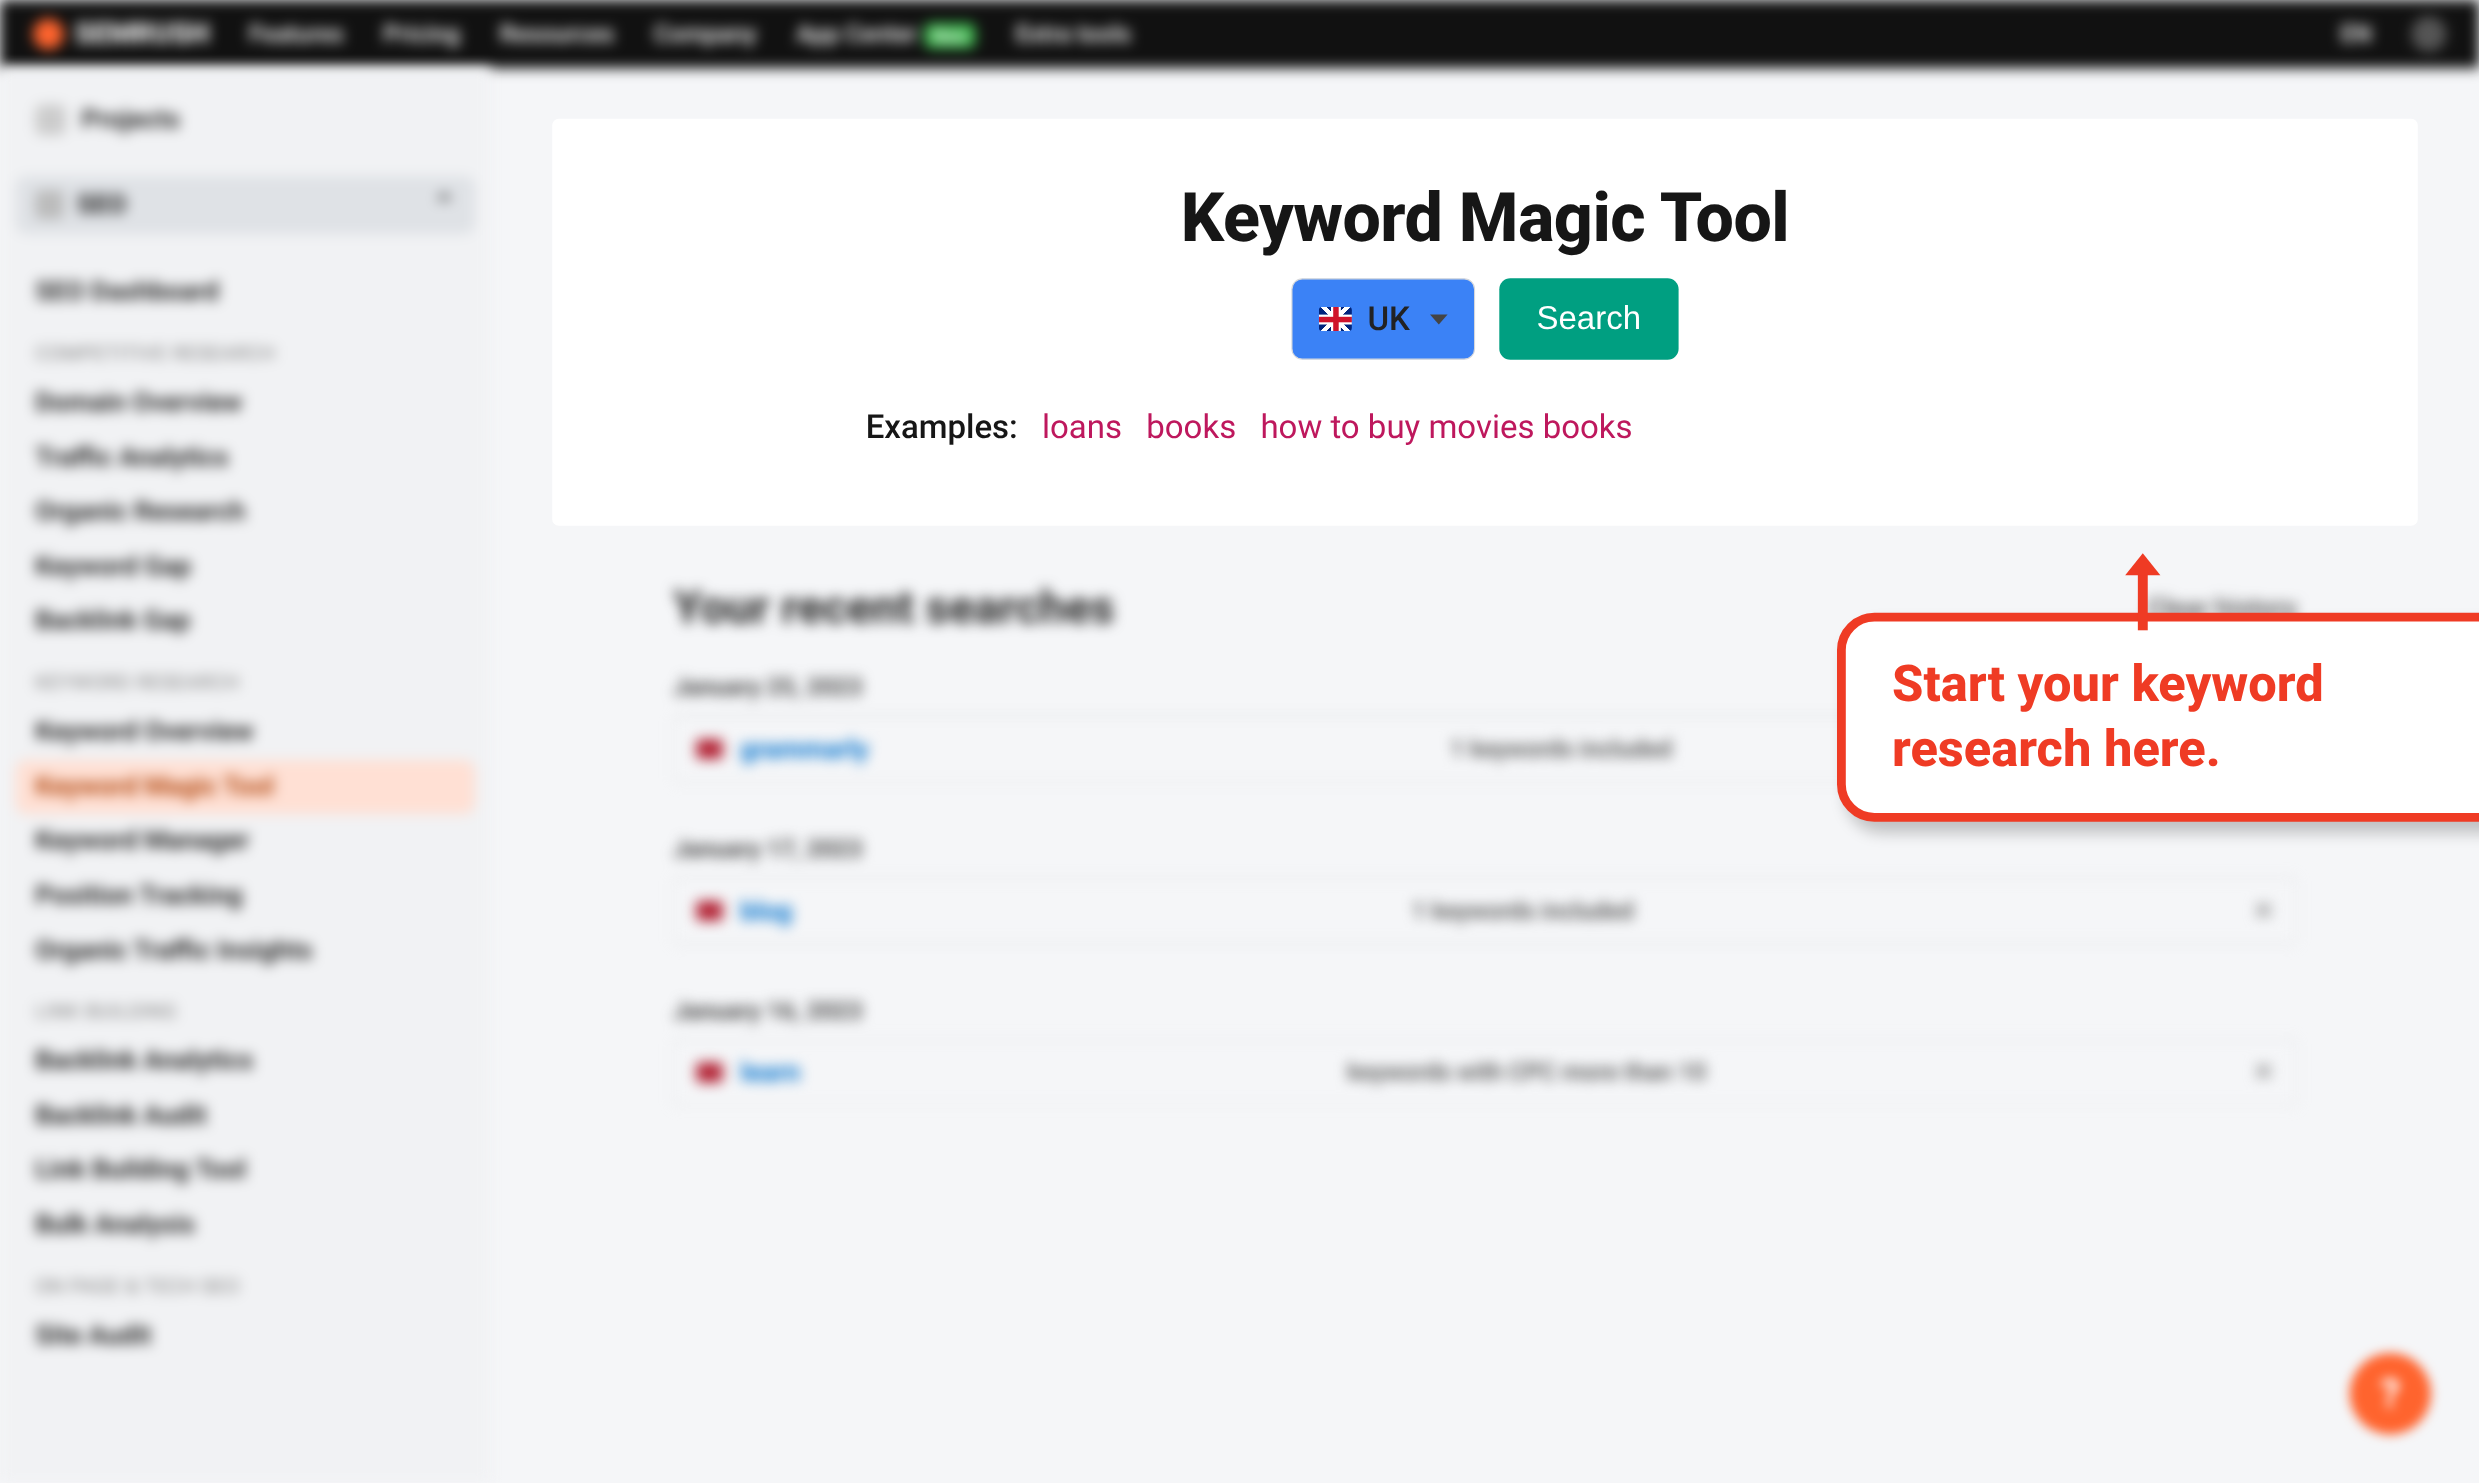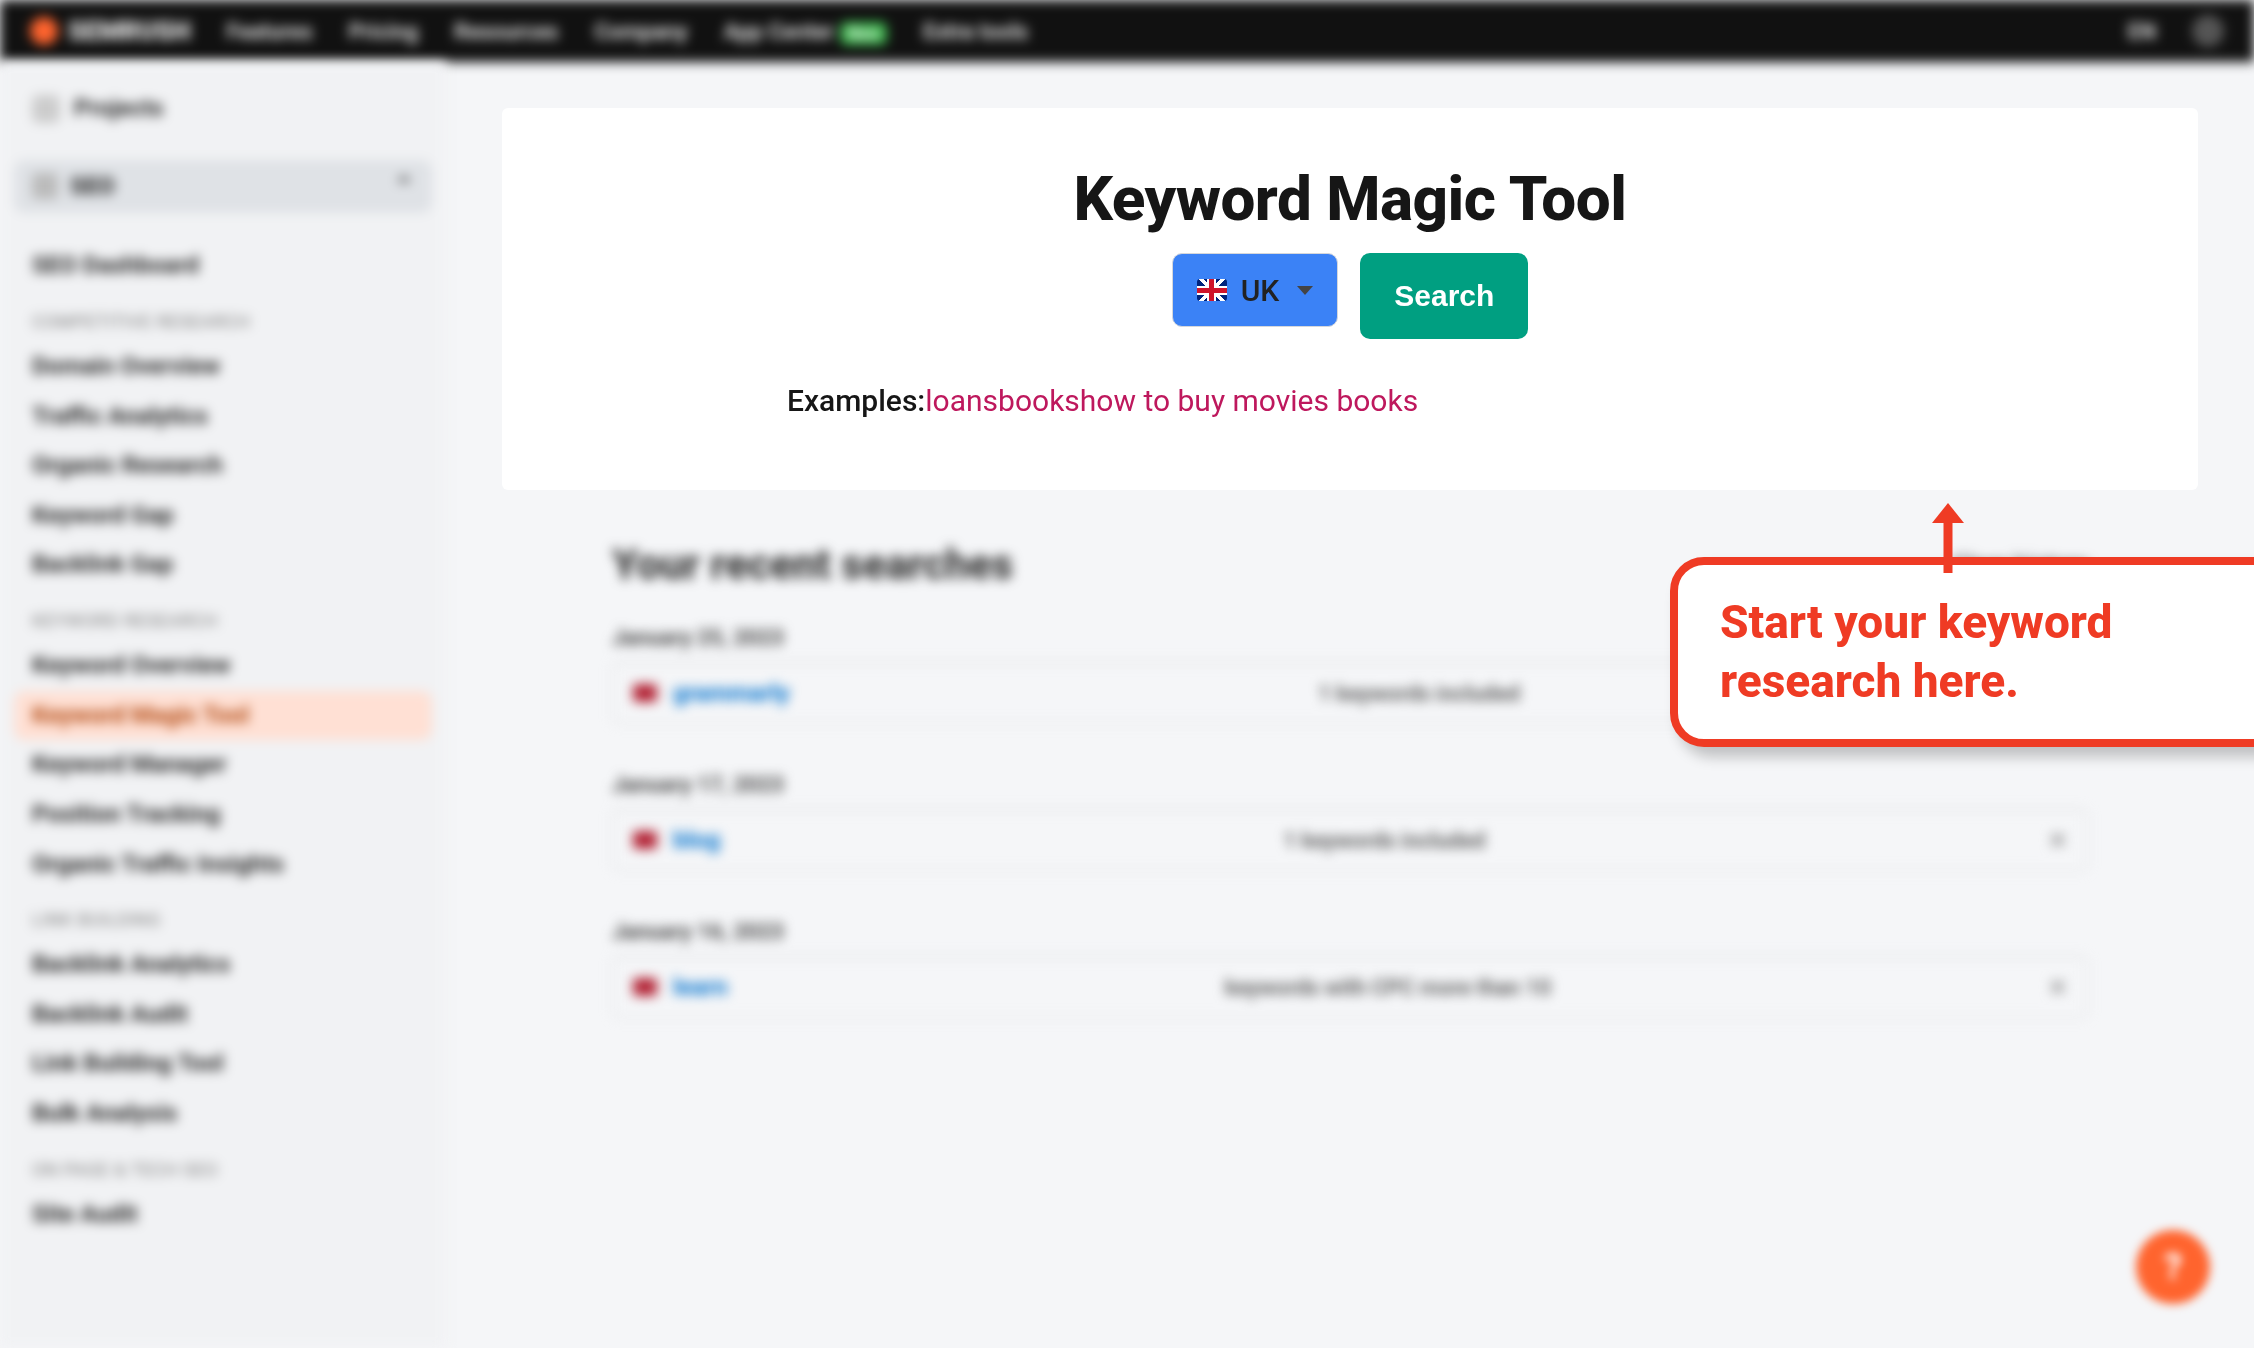--- a/index.html
+++ b/index.html
@@ -119,33 +119,34 @@
       #00247d;
   }
   .chev-down {
     width: 0; height: 0;
     border-left: 8px solid transparent;
     border-right: 8px solid transparent;
     border-top: 9px solid #444;
     margin-left: 4px;
   }
   .search-btn {
-    height: 86px;
+    height: 74px;
     padding: 0 34px;
     background: #009f81;
     border: none;
     border-radius: 10px;
     color: #fff;
     font-size: 30px;
-    font-weight: 700;
+    font-weight: 400;
     cursor: pointer;
   }
 
   .examples {
     display: flex;
+    gap: 22px;
     font-size: 30px;
     padding-left: 205px;
     text-align: left;
   }
   .examples .label { color: #161616; font-weight: 500; }
   .examples a { color: #be185d; text-decoration: none; }
 
   
   .recent-wrap {
     filter: blur(6px);

